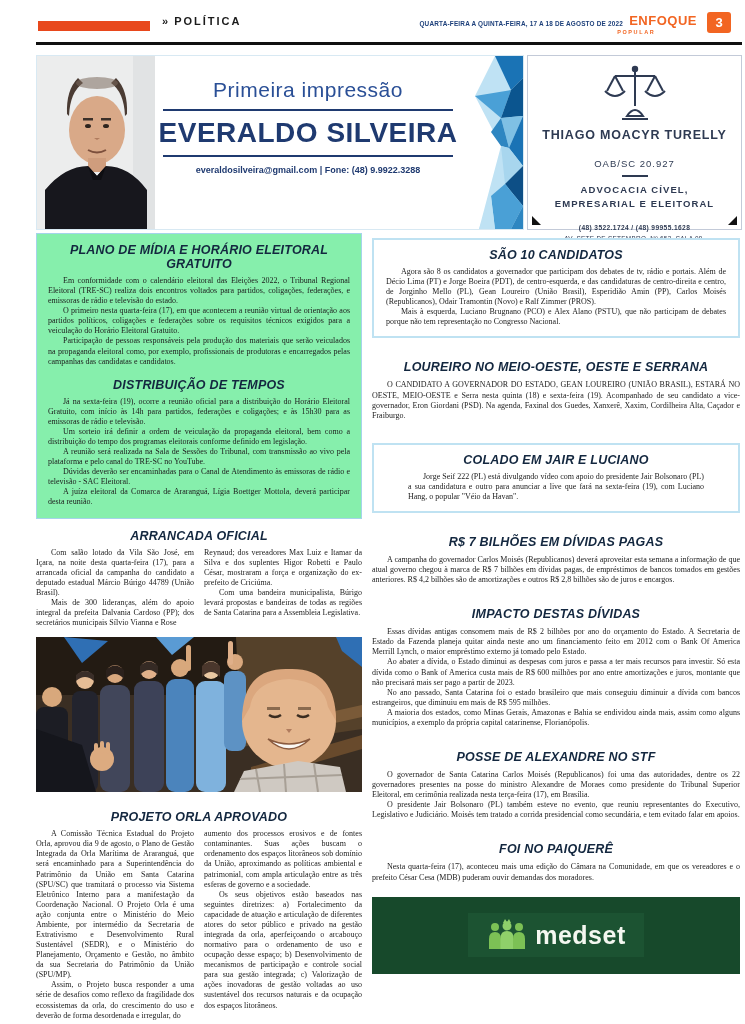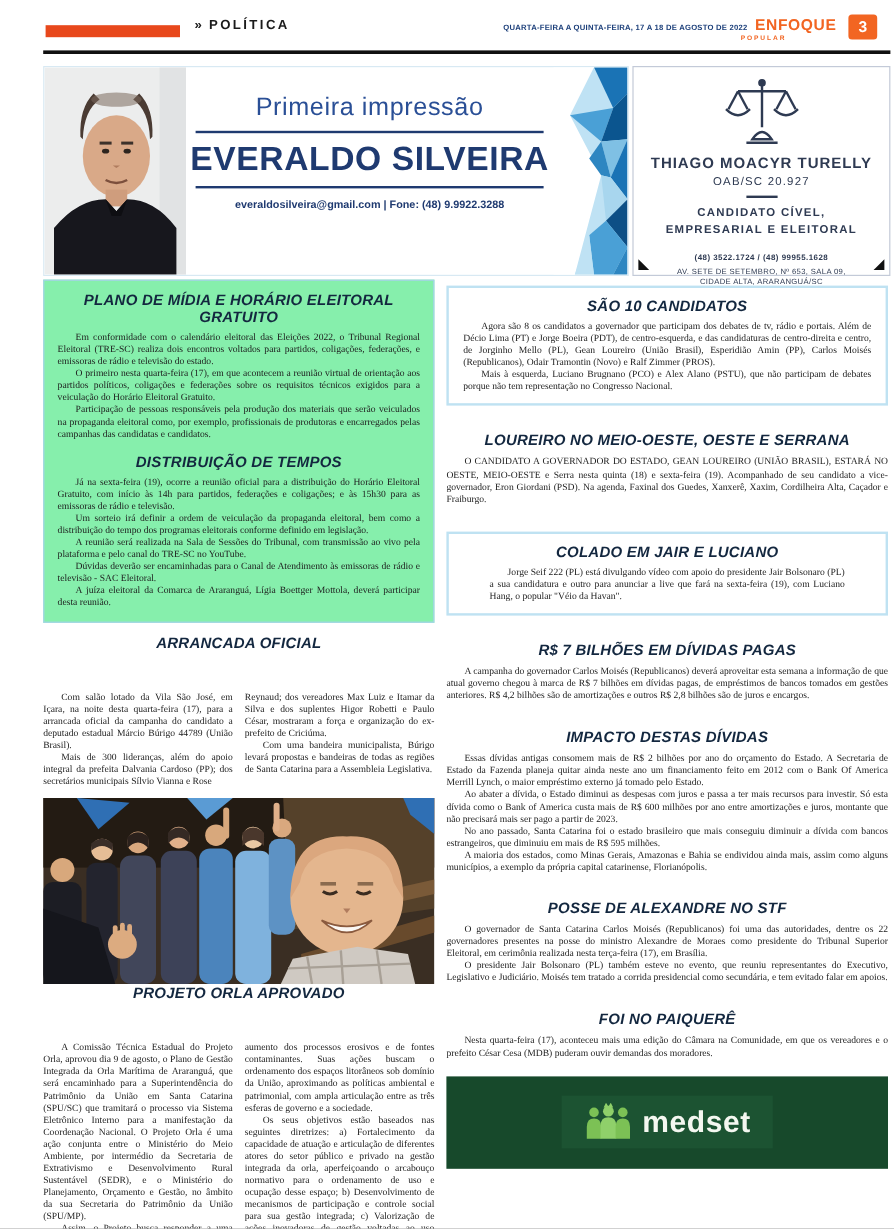--- a/index.html
+++ b/index.html
@@ -32,41 +32,41 @@
                    margin-top:6px; }
   .banner-rule2 { height:2px; background:#1f3a70; margin:6px 8px 0 8px; }
   .banner-contact { font:bold 9px "Liberation Sans",sans-serif; color:#1f3a70; margin-top:8px; }
   .banner-poly { width:62px; height:173px; flex:0 0 auto; position:relative; }
 
   
   .lawad { left:527px; top:55px; width:213px; height:173px; background:#fff; border:1px solid #c3cad8;
            text-align:center; color:#2e3a52; }
   .lawad .scales { margin-top:8px; }
   .lawad .name { font:bold 12.5px "Liberation Sans",sans-serif; letter-spacing:.8px; margin-top:2px; }
-  .lawad .oab { font:9.5px "Liberation Sans",sans-serif; letter-spacing:1px; margin-top:3px; }
+  .lawad .oab { font:9.5px "Liberation Sans",sans-serif; letter-spacing:1px; margin-top:16px; }
   .lawad .div { width:26px; height:2px; background:#2e3a52; margin:6px auto; }
   .lawad .practice { font:bold 9.5px "Liberation Sans",sans-serif; letter-spacing:1.1px; line-height:1.45; }
   .lawad .phones { font:bold 6.6px "Liberation Sans",sans-serif; margin-top:13px; letter-spacing:.4px; }
   .lawad .addr { font:6.4px "Liberation Sans",sans-serif; margin-top:3px; line-height:1.5; letter-spacing:.3px; }
   .lawad .fine { font:4.6px "Liberation Sans",sans-serif; letter-spacing:.3px; }
   .corner { position:absolute; width:0; height:0; }
   .corner.bl { left:4px; bottom:4px; border-left:9px solid #111; border-top:9px solid transparent; }
   .corner.br { right:4px; bottom:4px; border-right:9px solid #111; border-top:9px solid transparent; }
 
   
   .h-art { font:italic bold 12.5px "Liberation Sans",sans-serif; color:#13273f; text-align:center;
            margin:0 0 5px 0; letter-spacing:.2px; }
   .bt p { margin:0; text-indent:15px; font:8px/1.26 "Liberation Serif",serif; text-align:justify;
           color:#1b1b1b; }
   .col-left  { left:36px; top:233px; width:326px; }
   .col-right { left:372px; top:238px; width:368px; }
   .panel-blue { background:#86efac; border:1px solid #a5d3ea; padding:9px 11px 10px; }
   .panel-outline { background:#fff; border:2px solid #bfe2f2; padding:8px 12px 9px; }
   .twocol { display:flex; gap:10px; }
-  .twocol > div { flex:1; min-width:0;margin-top:28px; }
+  .twocol > div { flex:1; min-width:0; }
   .sec { margin-top:22px; }
   .mt6 { margin-top:6px; }
 
   .photo-wrap { margin-top:9px; line-height:0; }
 
   
   .medset { margin-top:14px; height:77px; background:#17492b; display:flex; align-items:center;
             justify-content:center; gap:7px; }
   .medset-inner { display:flex; align-items:center; gap:7px; background:#1c5332; padding:6px 18px; }
   .medset-word { font:bold 25px "Liberation Sans",sans-serif; color:#f4f7f0; letter-spacing:.5px; }
@@ -149,21 +149,21 @@
           <path d="M43,27 Q53,37 63,27"></path>
           <path d="M25,52 Q33,40 41,52 Z"></path>
           <line x1="20" y1="55" x2="46" y2="55"></line>
         </g>
       </svg>
     </div>
     <div class="name">THIAGO MOACYR TURELLY</div>
     <div class="oab">OAB/SC 20.927</div>
     <div class="div"></div>
     <div class="practice">
-      <div>CANDIDATO CÍVEL,</div>
+      <div>ADVOCACIA CÍVEL,</div>
       <div>EMPRESARIAL E ELEITORAL</div>
     </div>
     <div class="phones">(48) 3522.1724 / (48) 99955.1628</div>
     <div class="addr">
       <div>AV. SETE DE SETEMBRO, Nº 653, SALA 09,</div>
       <div>CIDADE ALTA, ARARANGUÁ/SC</div>
       <div class="fine">(AO LADO DO CENTER SHOPPING)</div>
     </div>
     <div class="corner bl"></div>
     <div class="corner br"></div>
@@ -249,21 +249,21 @@
         <path d="M232,102 Q253,122 274,102 Q253,112 232,102 Z" fill="#fbf8f4" stroke="#8a5a3e" stroke-width="1.5"></path>
 
         <polygon points="198,155 310,155 304,130 262,124 208,134" fill="#cfc9c2"></polygon>
         <line x1="220" y1="132" x2="224" y2="155" stroke="#a8a096" stroke-width="2"></line>
         <line x1="248" y1="127" x2="250" y2="155" stroke="#a8a096" stroke-width="2"></line>
         <line x1="278" y1="127" x2="282" y2="155" stroke="#a8a096" stroke-width="2"></line>
         <line x1="204" y1="142" x2="306" y2="138" stroke="#a8a096" stroke-width="2"></line>
       </svg>
     </div>
 
-    <h2 class="h-art" style="margin-top:1px;">PROJETO ORLA APROVADO</h2>
+    <h2 class="h-art" style="margin-top:18px;">PROJETO ORLA APROVADO</h2>
     <div class="twocol bt">
       <div>
         <p>A Comissão Técnica Estadual do Projeto Orla, aprovou dia 9 de agosto, o Plano de Gestão Integrada da Orla Marítima de Araranguá, que será encaminhado para a Superintendência do Patrimônio da União em Santa Catarina (SPU/SC) que tramitará o processo via Sistema Eletrônico Interno para a manifestação da Coordenação Nacional. O Projeto Orla é uma ação conjunta entre o Ministério do Meio Ambiente, por intermédio da Secretaria de Extrativismo e Desenvolvimento Rural Sustentável (SEDR), e o Ministério do Planejamento, Orçamento e Gestão, no âmbito da sua Secretaria do Patrimônio da União (SPU/MP).</p>
         <p>Assim, o Projeto busca responder a uma série de desafios como reflexo da fragilidade dos ecossistemas da orla, do crescimento do uso e deverão de forma desordenada e irregular, do</p>
       </div>
       <div>
         <p style="text-indent:0;">aumento dos processos erosivos e de fontes contaminantes. Suas ações buscam o ordenamento dos espaços litorâneos sob domínio da União, aproximando as políticas ambiental e patrimonial, com ampla articulação entre as três esferas de governo e a sociedade.</p>
         <p>Os seus objetivos estão baseados nas seguintes diretrizes: a) Fortalecimento da capacidade de atuação e articulação de diferentes atores do setor público e privado na gestão integrada da orla, aperfeiçoando o arcabouço normativo para o ordenamento de uso e ocupação desse espaço; b) Desenvolvimento de mecanismos de participação e controle social para sua gestão integrada; c) Valorização de ações inovadoras de gestão voltadas ao uso sustentável dos recursos naturais e da ocupação dos espaços litorâneos.</p>
       </div>
     </div>

